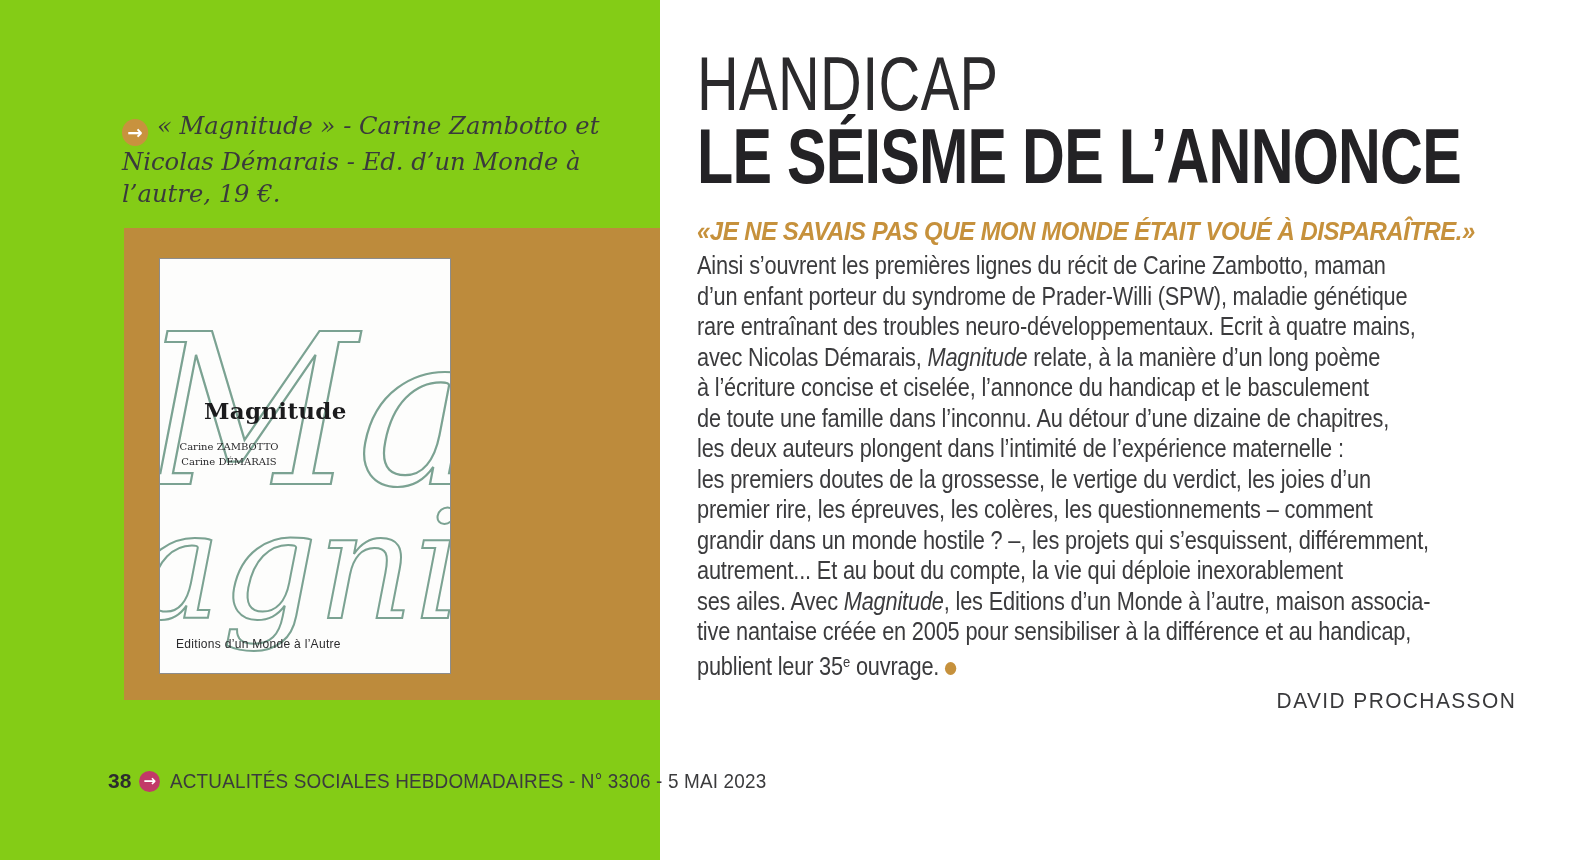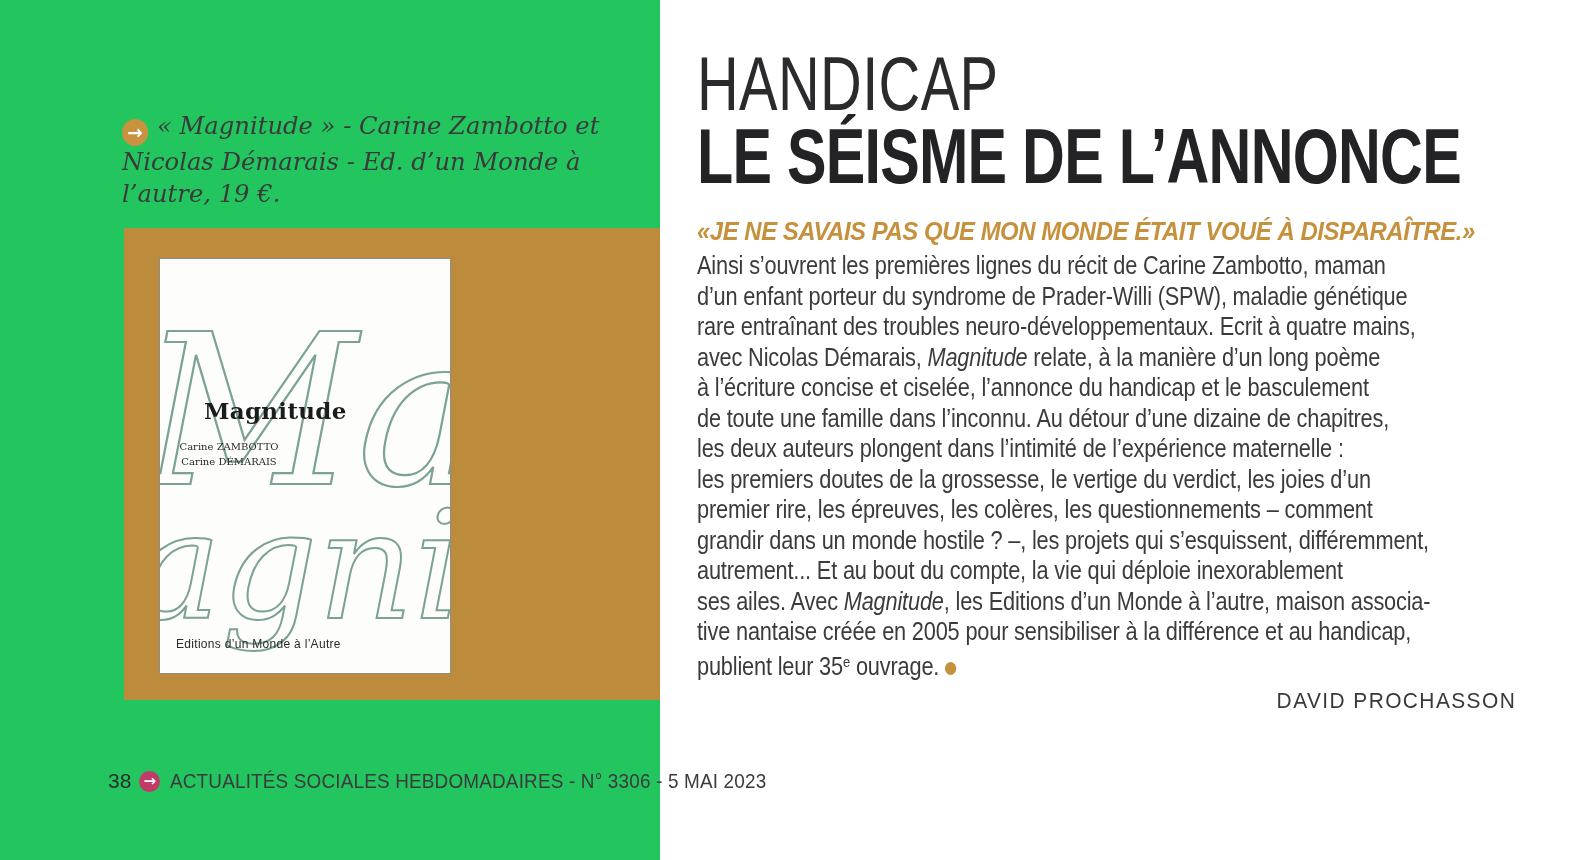--- a/index.html
+++ b/index.html
@@ -1,21 +1,21 @@
 <!DOCTYPE html>
 <html><head>
 <meta charset="utf-8">
 <style>
   html,body{margin:0;padding:0;background:#ffffff;}
   .page{
     position:relative;width:1578px;height:860px;background:#ffffff;
     overflow:hidden;font-family:"Liberation Sans",sans-serif;
   }
   
-  .gray-panel{position:absolute;left:0;top:0;width:660px;height:860px;background:#22c55e;}
+  .gray-panel{position:absolute;left:0;top:0;width:660px;height:860px;background:#84cc16;}
 
   .caption{
     position:absolute;left:122px;top:110px;width:520px;
     font-family:"DejaVu Serif",serif;font-style:italic;
     font-size:25px;line-height:32px;color:#3A3A3C;
     transform:scaleX(0.97);transform-origin:left top;white-space:pre-line;
   }
   .cap-icon{
     display:inline-block;width:27px;height:27px;border-radius:50%;
     background:#C8923E;color:#ffffff;text-align:center;line-height:26px;
@@ -77,21 +77,21 @@
     display:inline-block;width:13px;height:13px;border-radius:50%;
     background:#C6913C;margin-left:7px;
   }
   .byline{
     position:absolute;top:688px;right:62px;font-size:22px;letter-spacing:1.5px;
     color:#39393B;transform:scaleX(0.95);transform-origin:right top;white-space:nowrap;
   }
 
   
   .footer{position:absolute;left:108px;top:769px;display:flex;align-items:center;}
-  .page-num{font-size:21px;font-weight:normal;color:#2C2C2E;margin-right:8px;}
+  .page-num{font-size:21px;font-weight:bold;color:#2C2C2E;margin-right:8px;}
   .footer-icon{
     width:21px;height:21px;border-radius:50%;background:#C23A68;color:#ffffff;
     font-size:15px;line-height:20px;text-align:center;font-weight:bold;
     font-family:"DejaVu Sans",sans-serif;margin-right:10px;flex:none;
   }
   .footer-text{
     font-size:21px;color:#3B3B3D;letter-spacing:0.2px;white-space:nowrap;
     transform:scaleX(0.9);transform-origin:left center;
   }
 </style>

